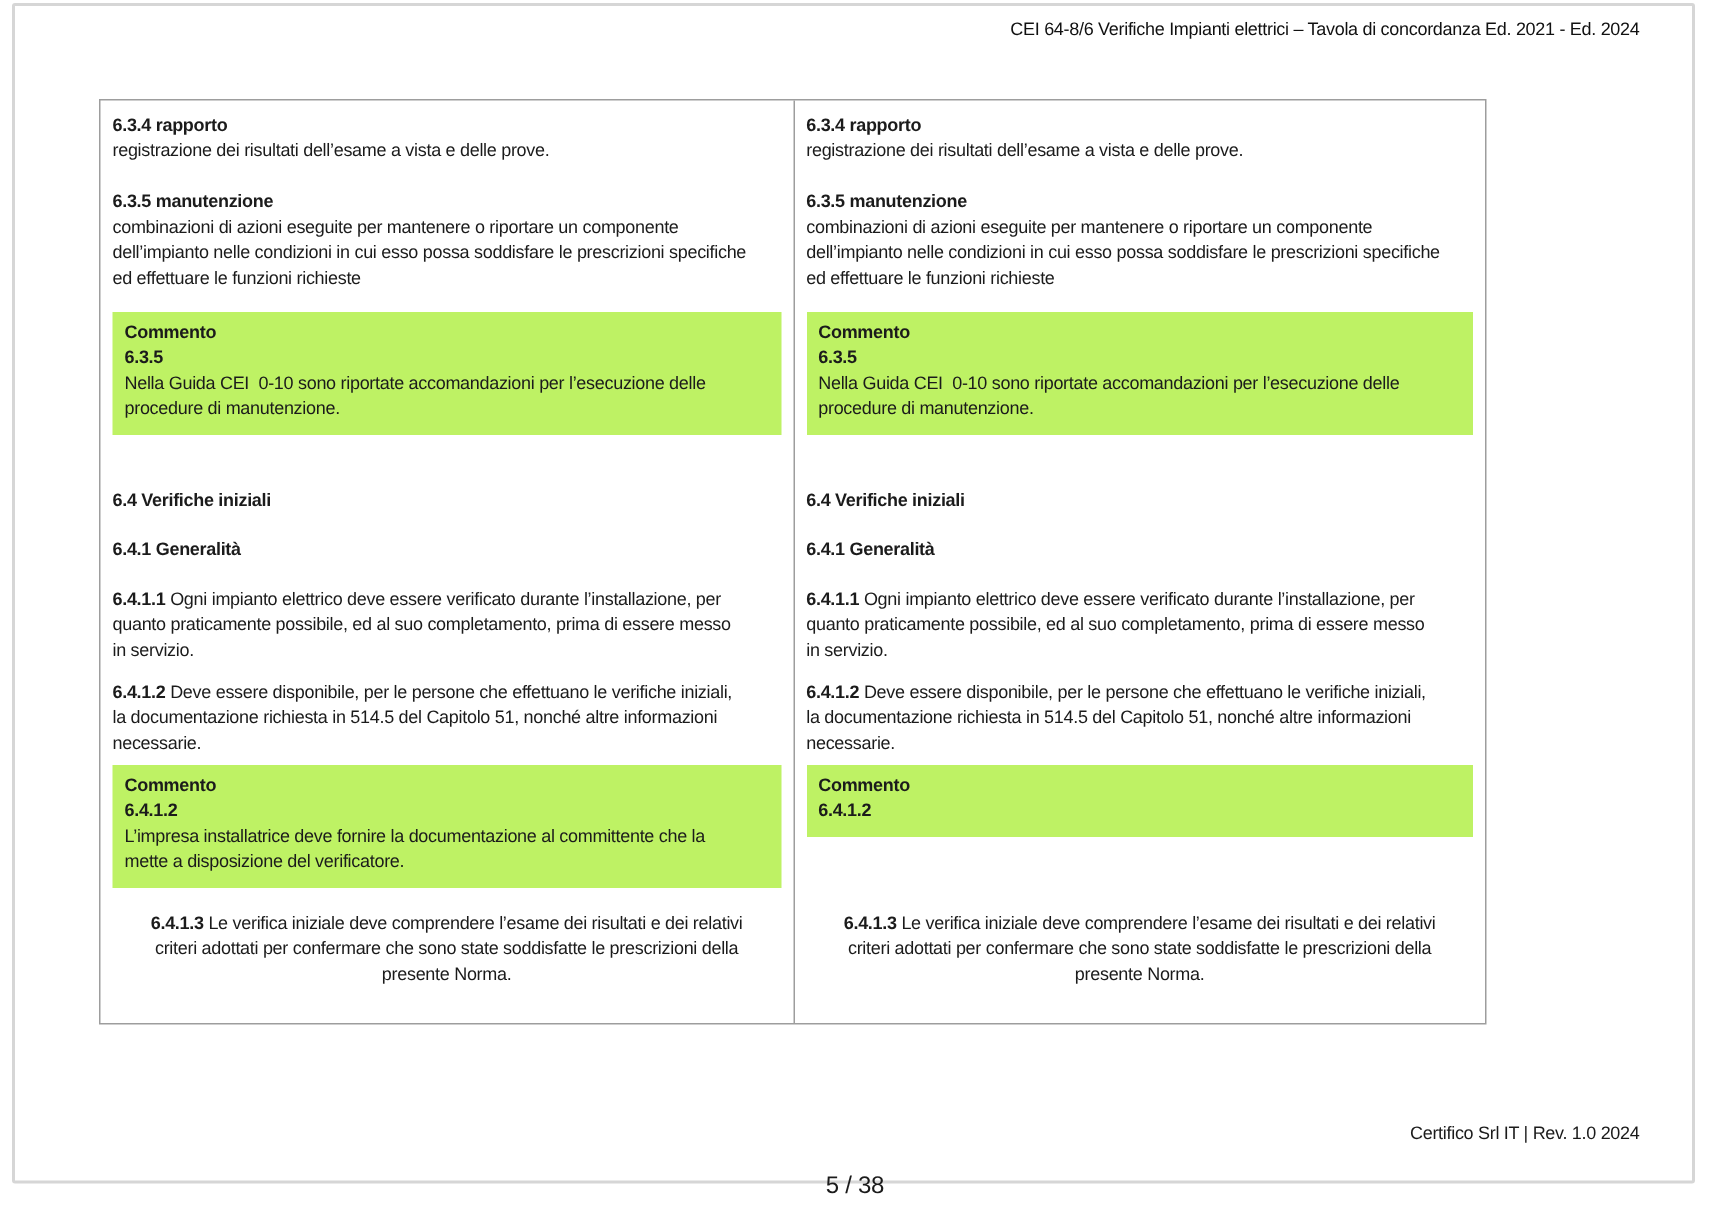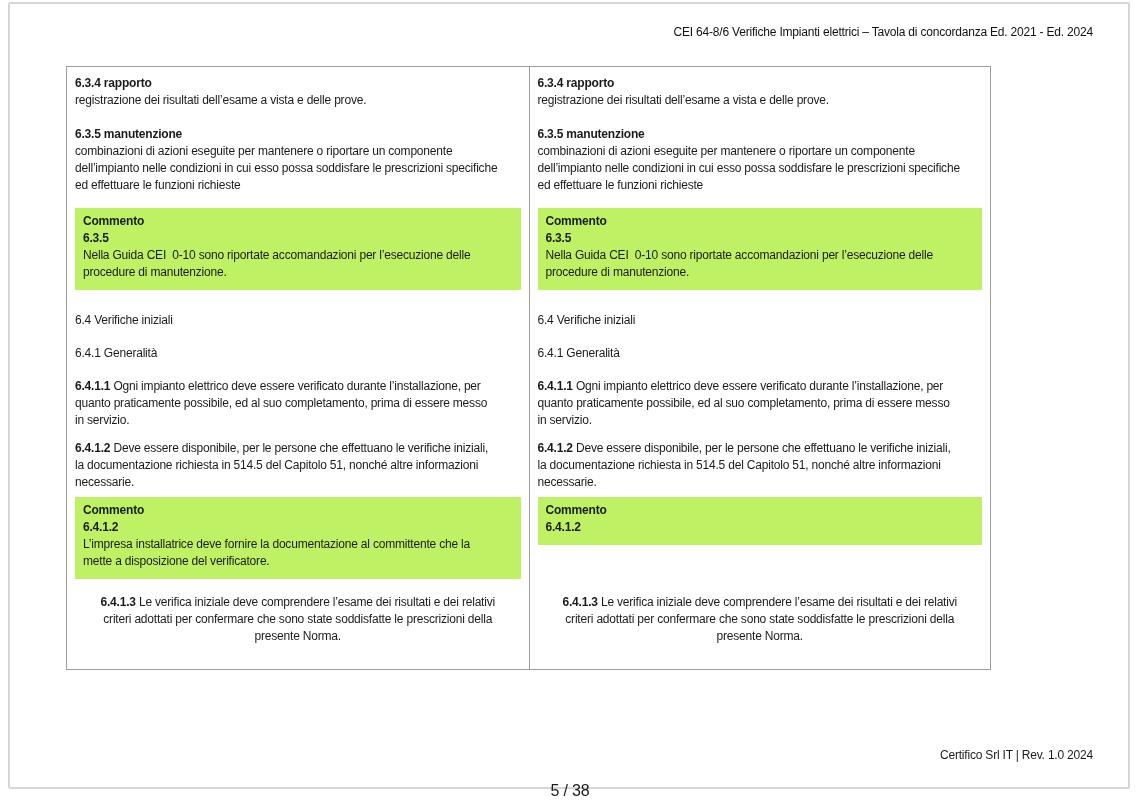--- a/index.html
+++ b/index.html
@@ -18,21 +18,21 @@
     top: 2px;
     width: 1122px;
     height: 787px;
     border: 2px solid #d6d6d6;
     border-radius: 2px;
     background: #ffffff;
     box-sizing: border-box;
   }
   .doc-header {
     position: absolute;
-    top: 25px;
+    top: 12px;
     right: 47px;
     font-size: 12px;
     letter-spacing: -0.2px;
     color: #111111;
     white-space: nowrap;
   }
   .tbl {
     position: absolute;
     left: 66px;
     top: 66px;
@@ -50,21 +50,21 @@
   .cell.colR { border-left: 1px solid #9d9d9d; }
   .cell.r1 { padding: 8px 8px 14px; }
   .cell.r2 { padding: 0 8px; }
   .cell.r3 { padding: 22px 8px 6px; }
   .cell.r4 { padding: 0 8px; }
   .cell.r5 { padding: 15px 8px 24px; text-align: center; }
   .bold { font-weight: 700; }
   .prewrap { white-space: pre-line; }
   .def { margin-bottom: 17px; }
   .def.last { margin-bottom: 0; }
-  .h-sec { font-weight: 400; margin: 0 0 16px 0; }
+  .h-sec { font-weight: 700; margin: 13px 0 16px 0; }
   p.para { margin: 0 0 11px 0; white-space: pre-line; }
   p.para.last { margin-bottom: 0; }
   .comment-box {
     background: #bef264;
     padding: 5px 8px 9px 8px;
   }
   .cb-label, .cb-ref { font-weight: 700; }
   .cb-body.changed { color: #ff0000; }
   .doc-footer-page {
     position: absolute;

